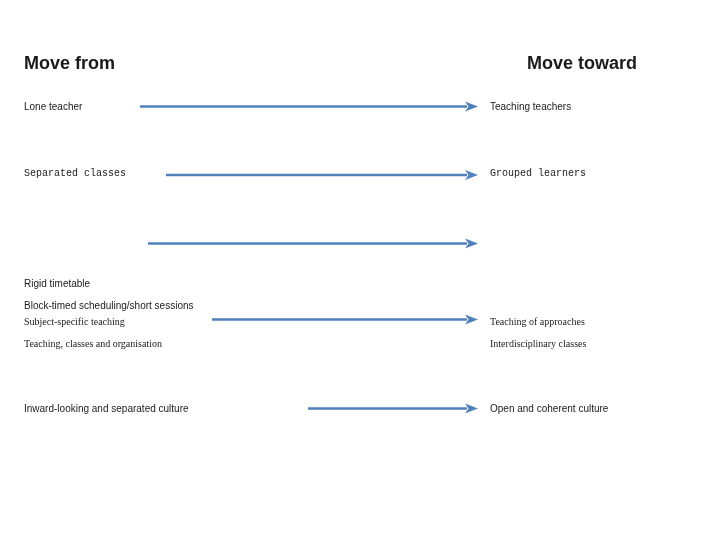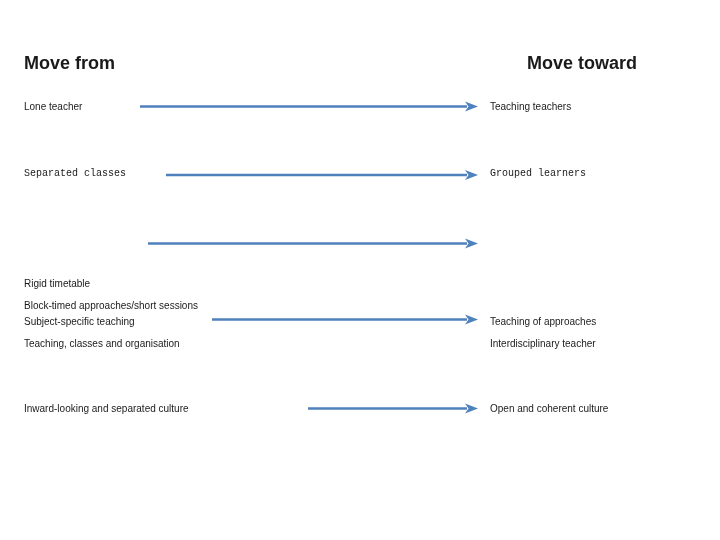--- a/index.html
+++ b/index.html
@@ -29,21 +29,21 @@
     position: absolute;
     font-size: 10px;
     line-height: 22px;
     white-space: nowrap;
   }
   .cell-left  { left: 24px; }
   .cell-right { left: 490px; }
   .r1 { top: 96px;  }
   .r2 { top: 163px; font-family: Liberation Mono, monospace; }
   .r3 { top: 238px; margin-top: 35px; }
-  .r4 { top: 311px; }
+  .r4 { top: 311px; font-family: Liberation Serif, serif; }
   .r5 { top: 398px; }
   .arrows-layer {
     position: absolute;
     left: 0;
     top: 0;
     width: 720px;
     height: 540px;
     pointer-events: none;
   }
 </style>
@@ -65,30 +65,30 @@
 
   <div class="cell cell-left r2">
     <div>Separated classes</div>
   </div>
   <div class="cell cell-right r2">
     <div>Grouped learners</div>
   </div>
 
   <div class="cell cell-left r3">
     <div>Rigid timetable</div>
-    <div>Block-timed approaches/short sessions</div>
+    <div>Block-timed scheduling/short sessions</div>
   </div>
 
   <div class="cell cell-left r4">
     <div>Subject-specific teaching</div>
     <div>Teaching, classes and organisation</div>
   </div>
   <div class="cell cell-right r4">
     <div>Teaching of approaches</div>
-    <div>Interdisciplinary teacher</div>
+    <div>Interdisciplinary classes</div>
   </div>
 
   <div class="cell cell-left r5">
     <div>Inward-looking and separated culture</div>
   </div>
   <div class="cell cell-right r5">
     <div>Open and coherent culture</div>
   </div>
 
   <svg class="arrows-layer" viewBox="0 0 720 540" xmlns="http://www.w3.org/2000/svg">

